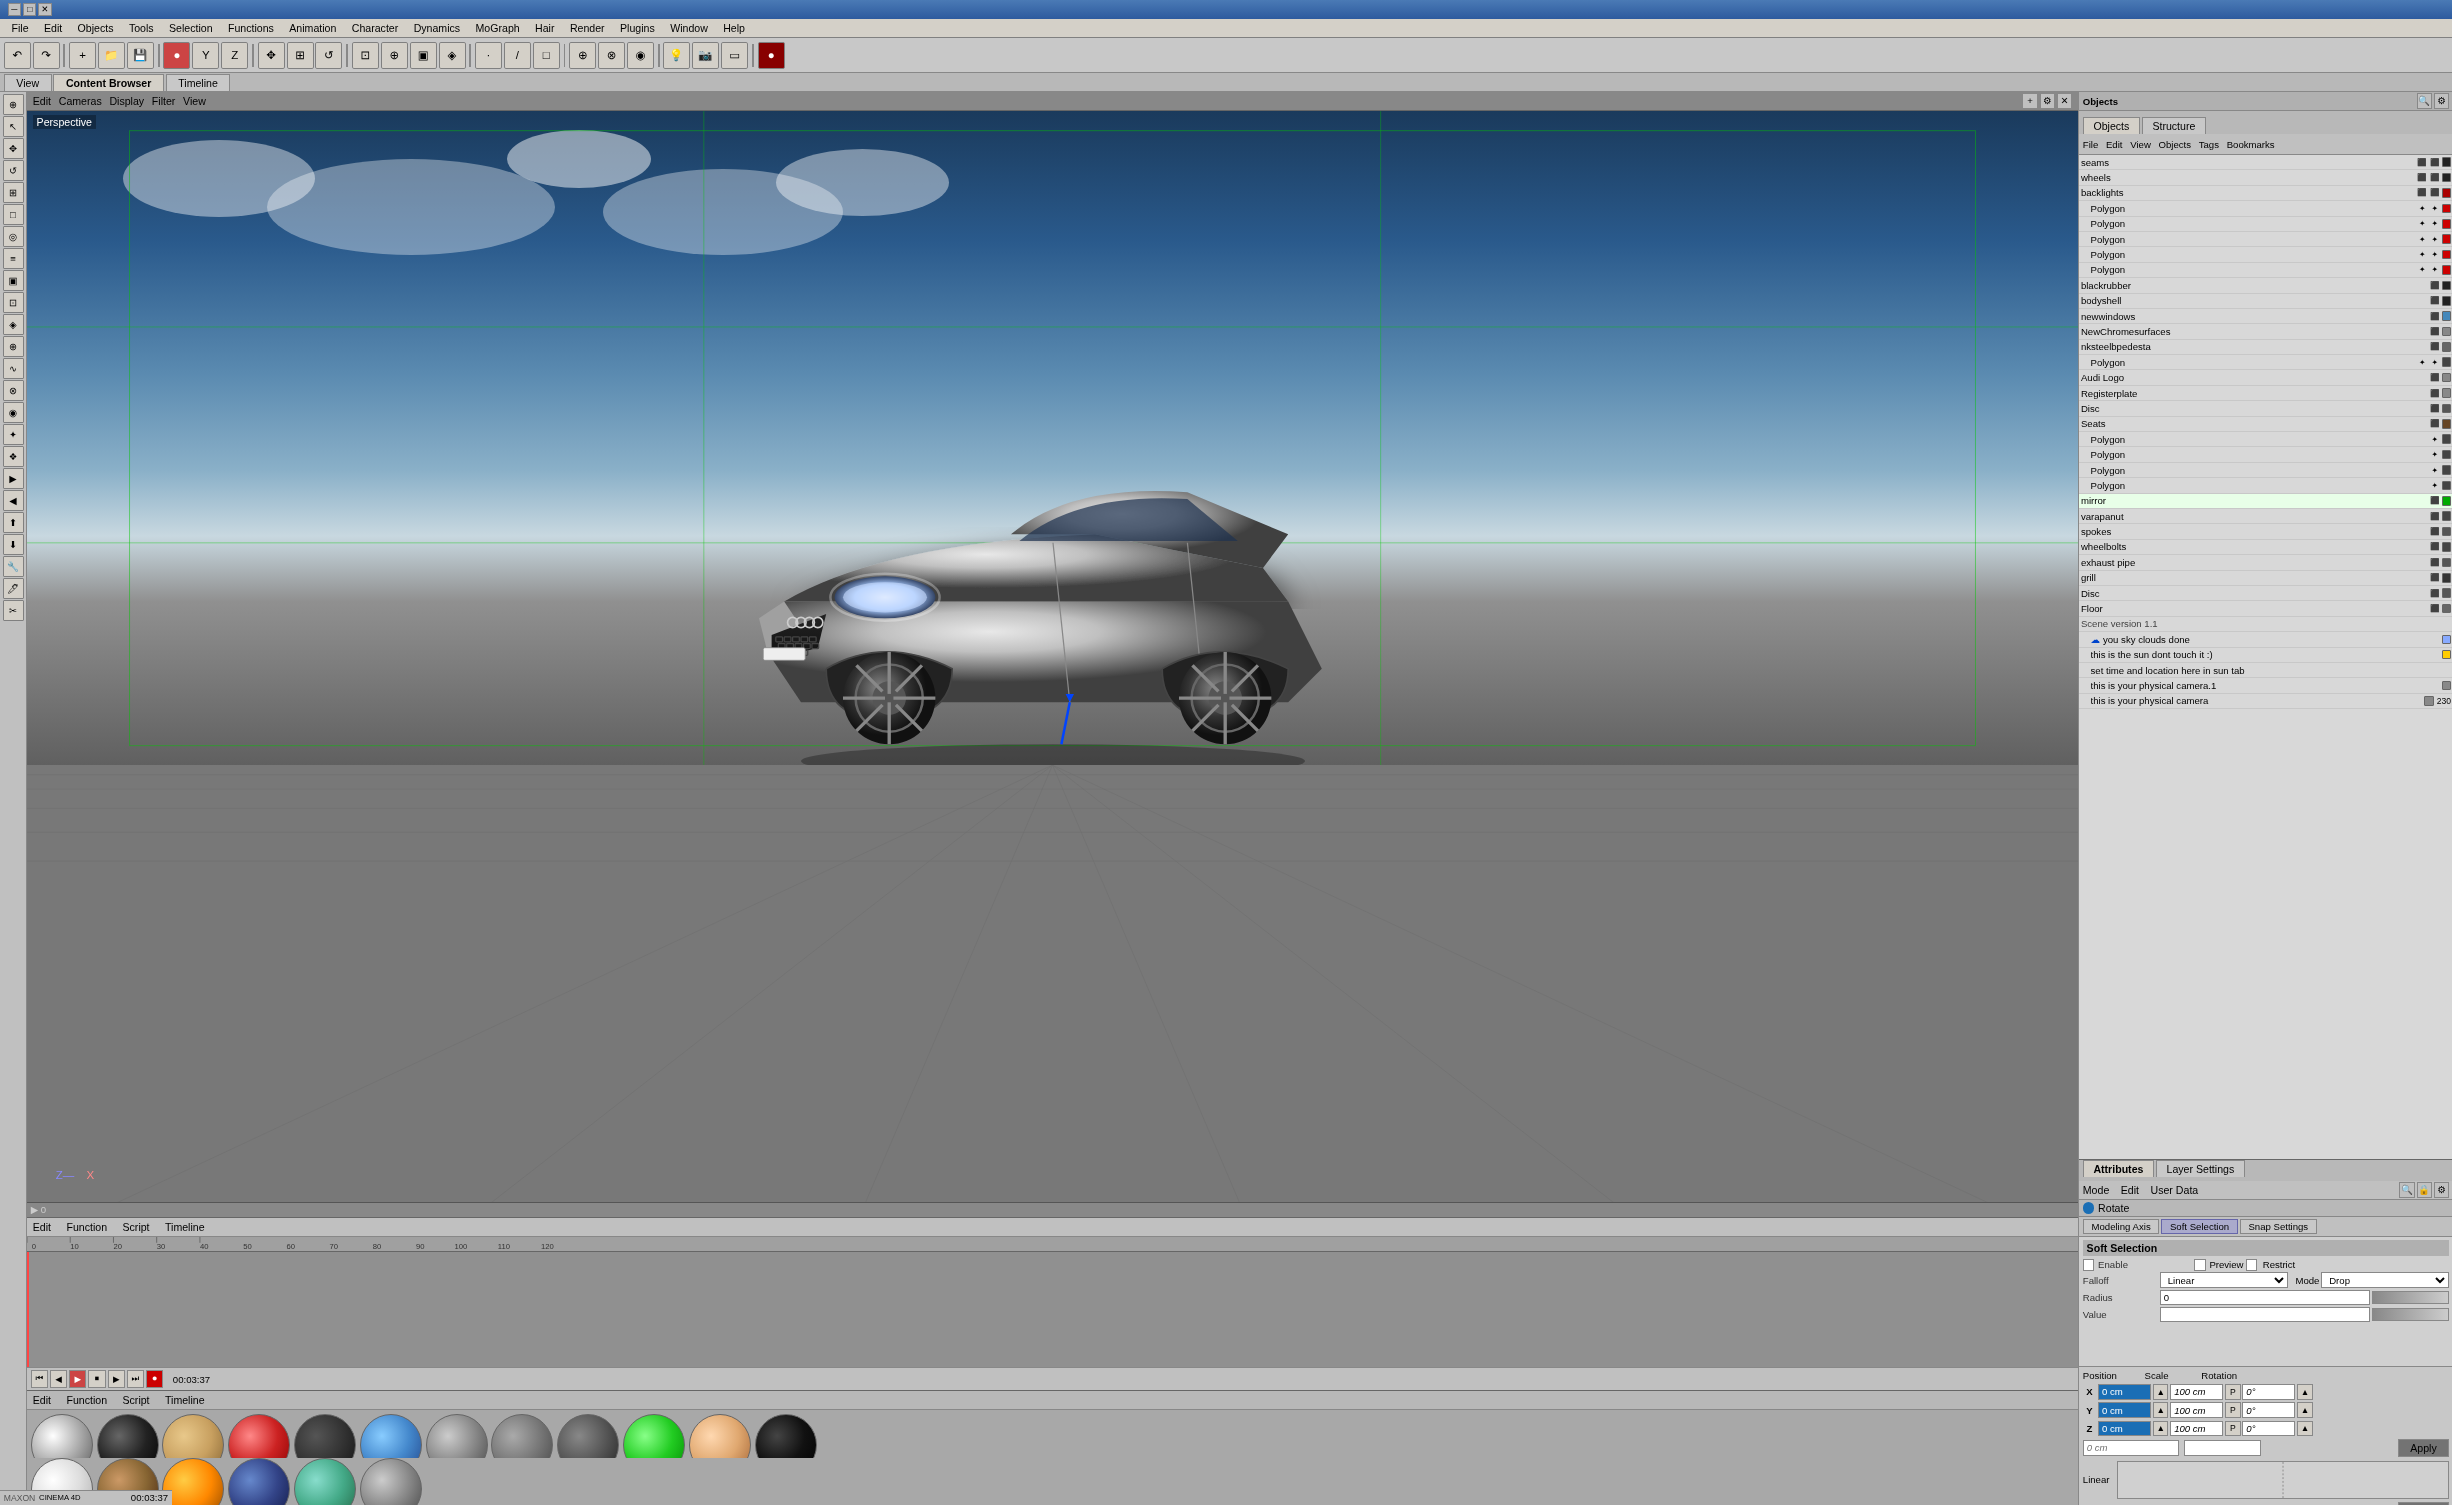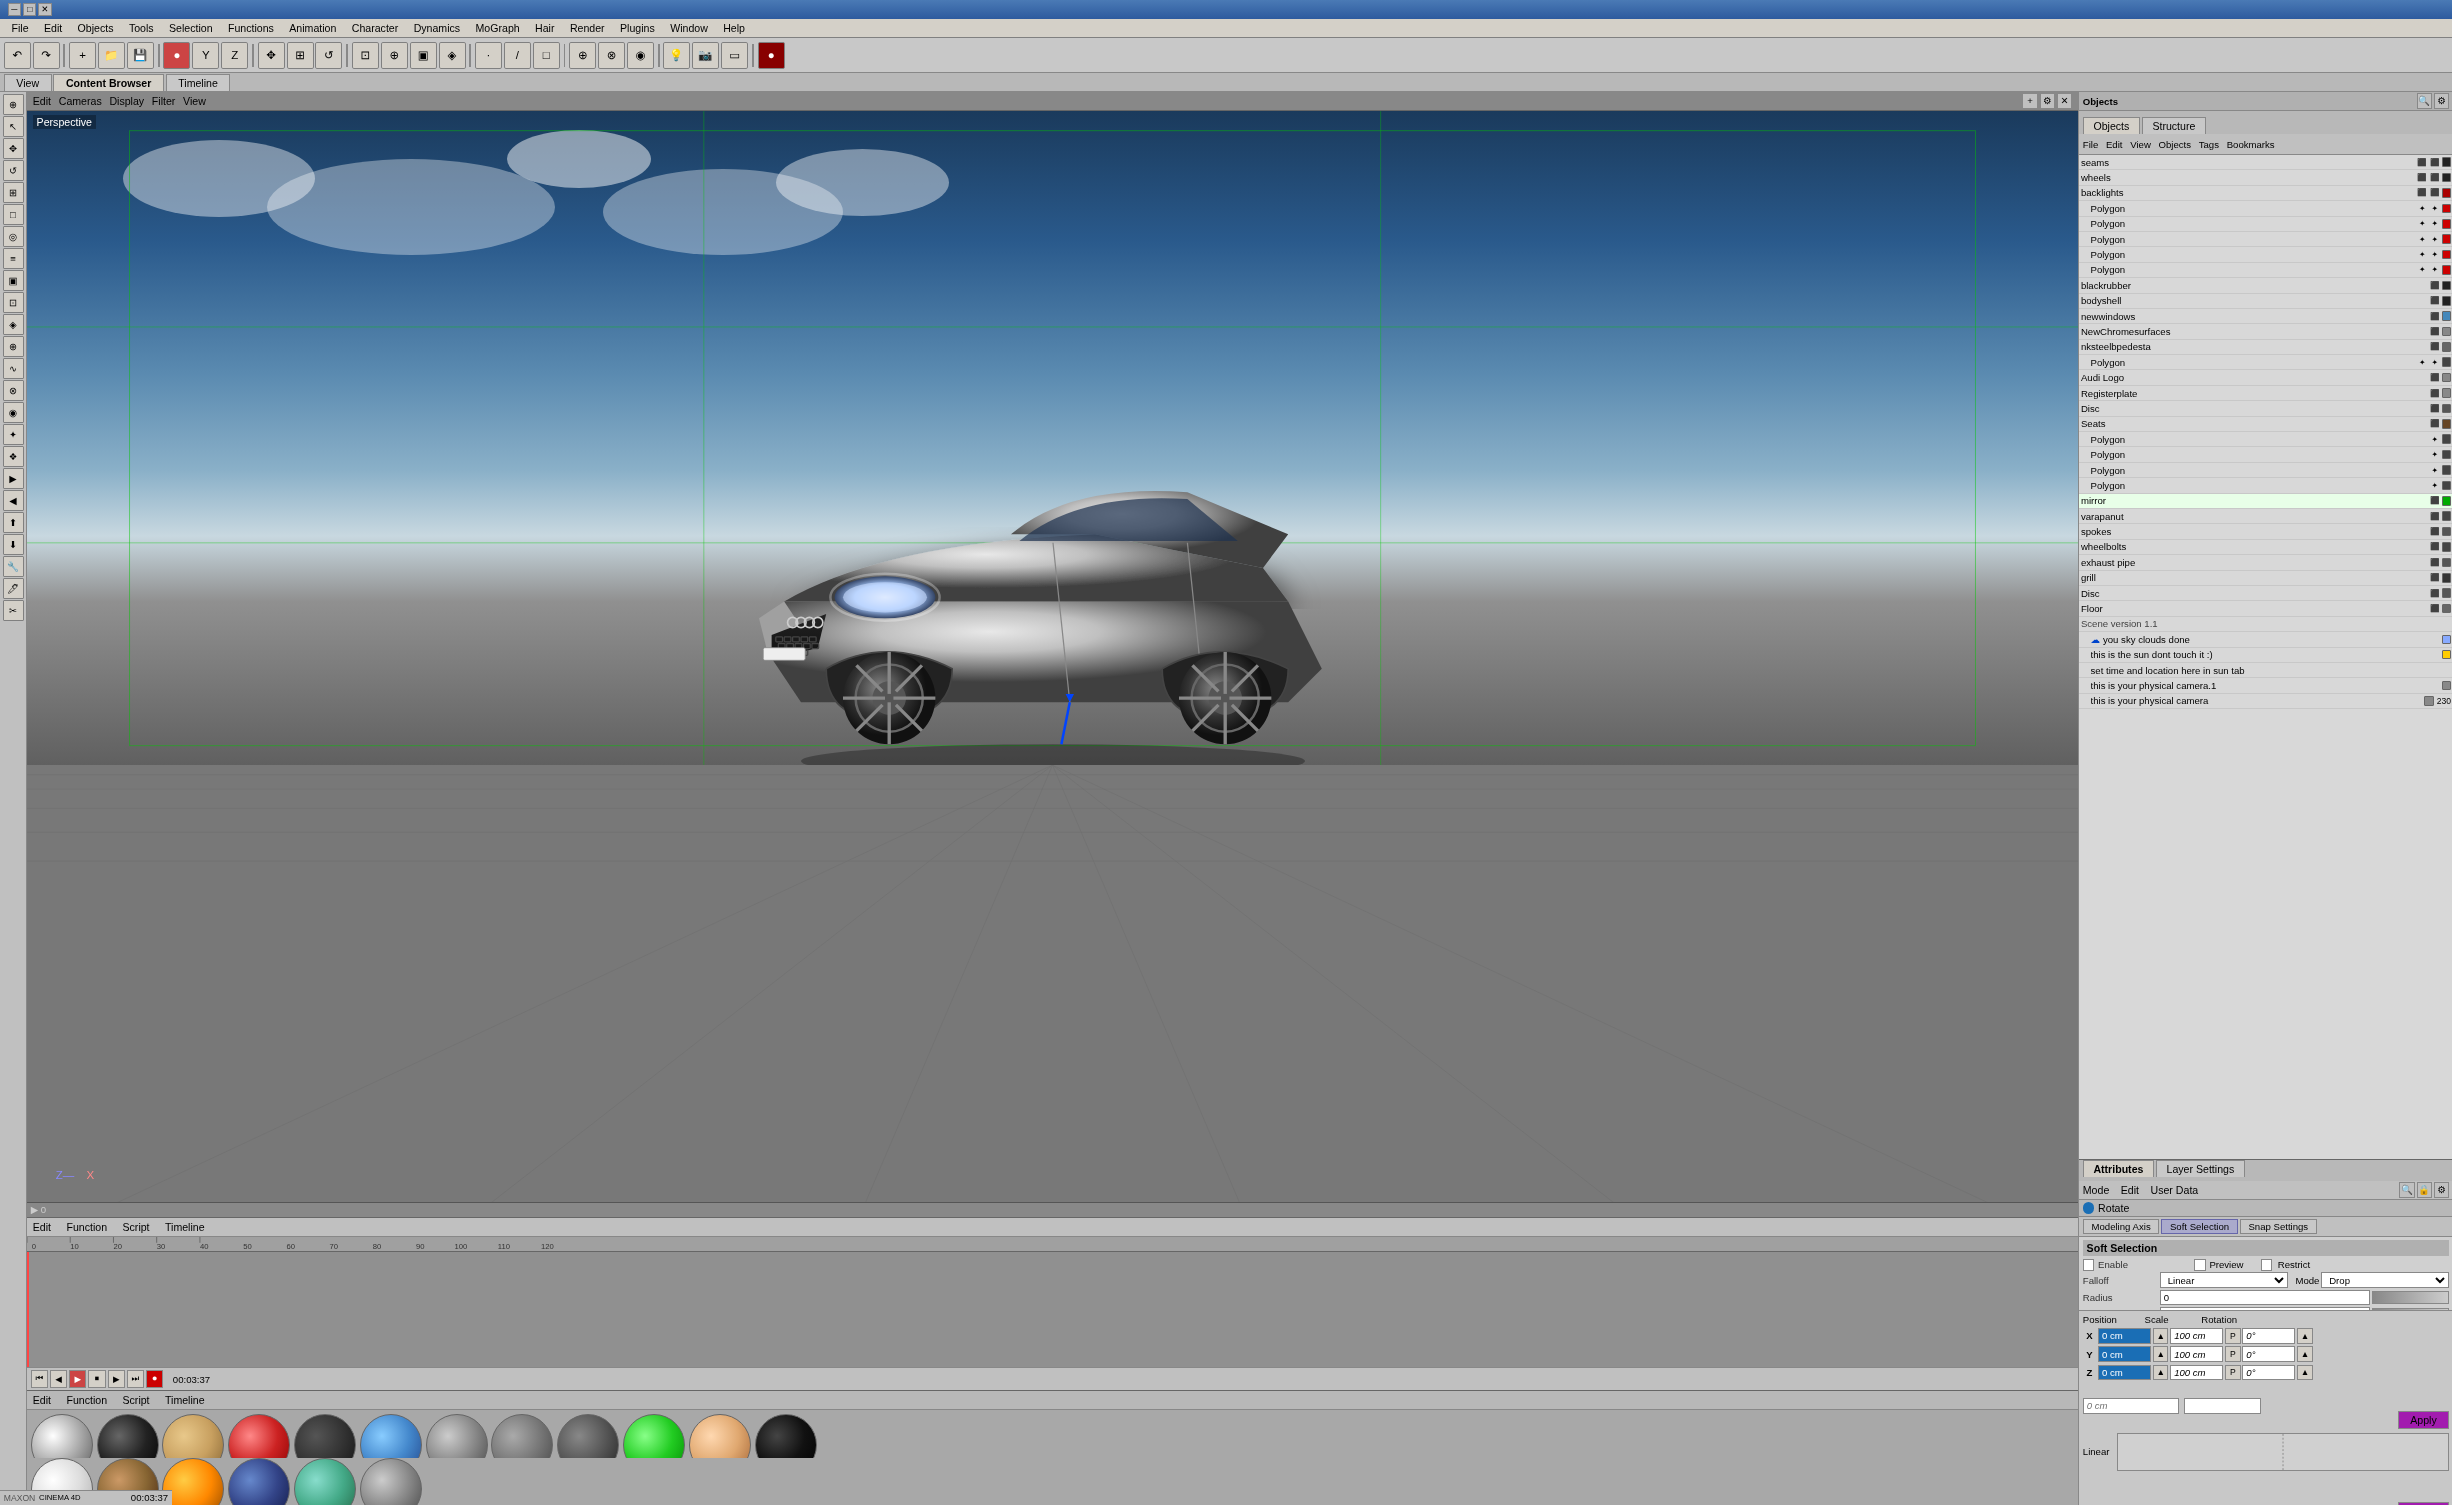--- a/index.html
+++ b/index.html
@@ -528,25 +528,24 @@
       background: #d4d0c8;
       border: 1px solid #888;
       display: flex;
       align-items: center;
       justify-content: center;
       cursor: pointer;
       font-size: 8.6px;
     }
     .apply-btn {
       padding: 1.9px 11.5px;
-      background: #a21caf;
+      background: #737373;
       border: 1px solid #888;
       cursor: pointer;
       font-size: 10.6px;
-      margin-top: 28px;
     }
 
     
     ::-webkit-scrollbar { width: 11.5px; height: 11.5px; }
     ::-webkit-scrollbar-track { background: #c0c0c0; }
     ::-webkit-scrollbar-thumb { background: #a0a0a0; border: 1px solid #888; }
 
     
     #status-bar {
       position: absolute;
@@ -1397,21 +1396,21 @@
       </div>
 
       <div id="attr-content">
         <div class="soft-sel-title">Soft Selection</div>
 
         <div class="attr-row">
           <div class="attr-checkbox"></div>
           <span class="attr-label">Enable</span>
           <div class="attr-checkbox" style="margin-left:19px;"></div>
           <span style="font-size:9.6px;">Preview</span>
-          <div style="margin-left:17px;display:flex;align-items:center;gap:1.9px;justify-content:space-between;">
+          <div style="margin-left:2px;display:flex;align-items:center;gap:1.9px;justify-content:space-between;">
             <div class="attr-checkbox"></div>
             <span style="font-size:9.6px;">Restrict</span>
           </div>
         </div>
 
         <div class="attr-row">
           <span class="attr-label">Falloff</span>
           <select class="attr-dropdown">
             <option>Linear</option>
             <option>Quadratic</option>

